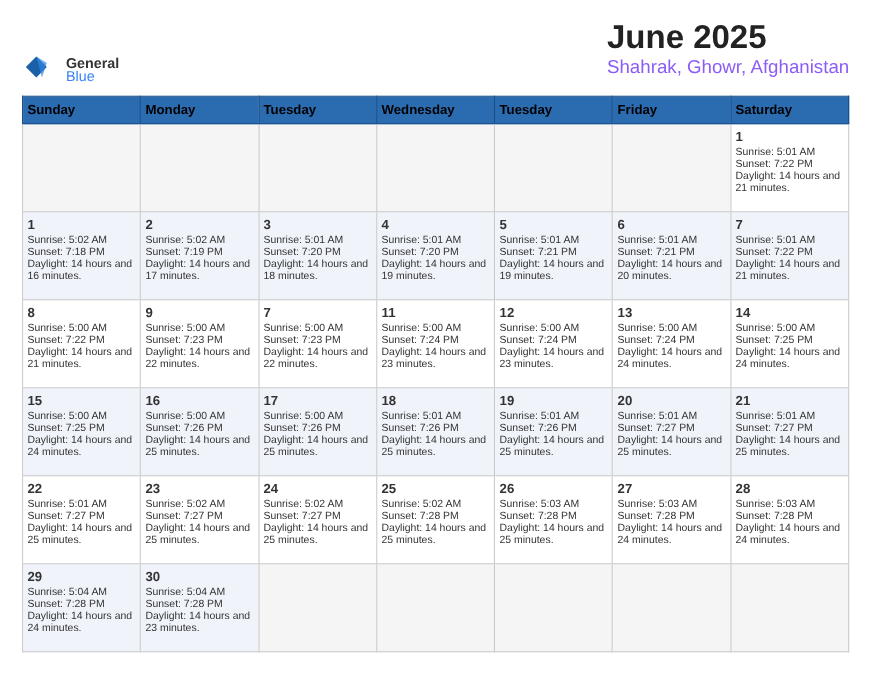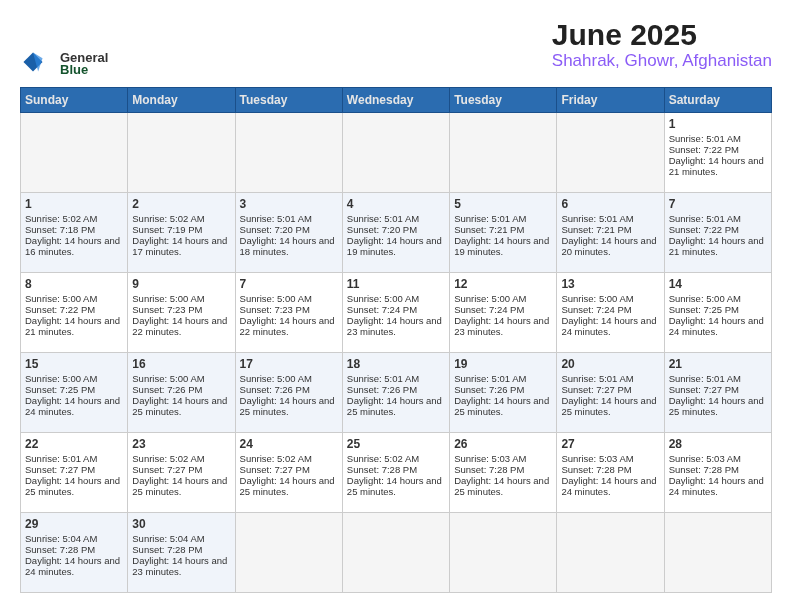--- a/index.html
+++ b/index.html
@@ -47,21 +47,21 @@
       font-weight: normal;
       color: #8b5cf6;
     }
     table {
       width: 100%;
       border-collapse: collapse;
       table-layout: fixed;
     }
     thead tr th {
       background-color: #2b6cb0;
-      color: #e5e5e5;
+      color: #000000;
       font-size: 12px;
       font-weight: bold;
       padding: 5px 4px;
       text-align: left;
       border: 1px solid #1a4f8a;
     }
     tbody tr td {
       vertical-align: top;
       font-size: 9.5px;
       color: #333;
@@ -90,21 +90,21 @@
   <div class="header-row">
     <div class="logo">
       <div>
         <svg class="logo-icon" viewBox="0 0 30 30">
           <polygon points="15,2 28,15 15,28 2,15" fill="#1a5fa8"></polygon>
           <polygon points="15,2 28,10 22,28" fill="#2e86de" opacity="0.7"></polygon>
         </svg>
       </div>
       <div style="margin-left:4px;">
         <div style="font-size:13px;font-weight:bold;color:#333;">General</div>
-        <div style="font-size:13px;font-weight:bold;color:#14532d;margin-top:-3px;">Blue</div>
+        <div style="font-size:13px;font-weight:normal;color:#3b82f6;margin-top:-3px;">Blue</div>
       </div>
     </div>
     <div class="title-block">
       <h1>June 2025</h1>
       <h2>Shahrak, Ghowr, Afghanistan</h2>
     </div>
   </div>
 
   <table>
     <thead>

